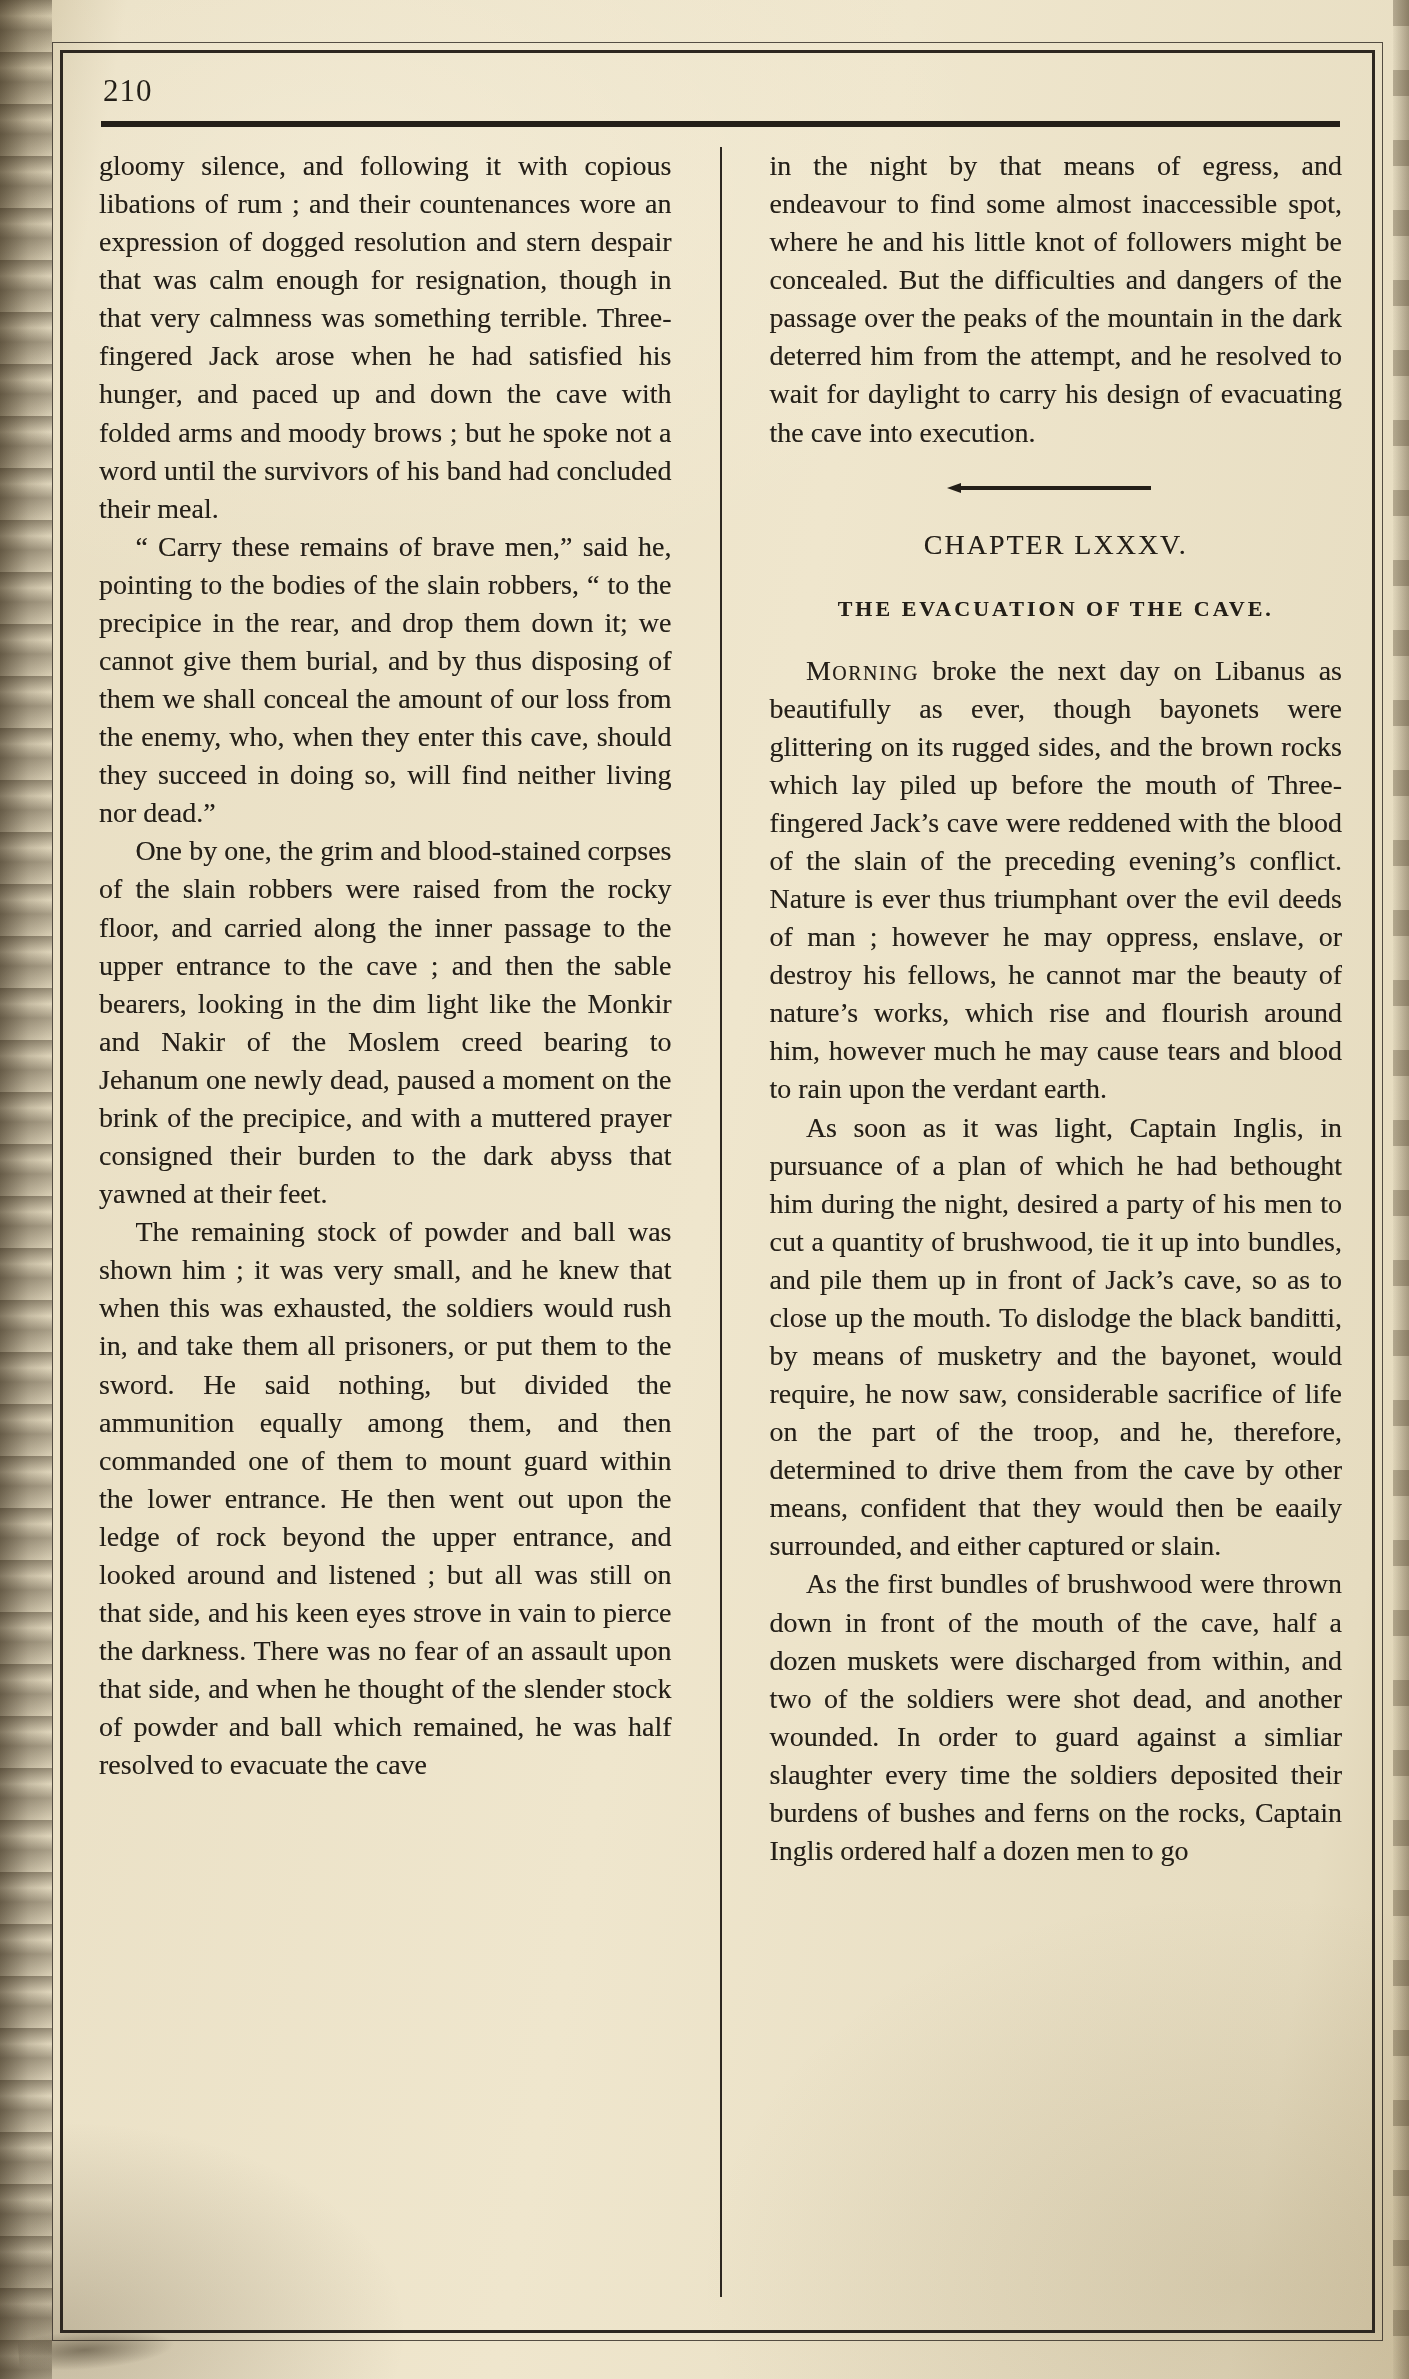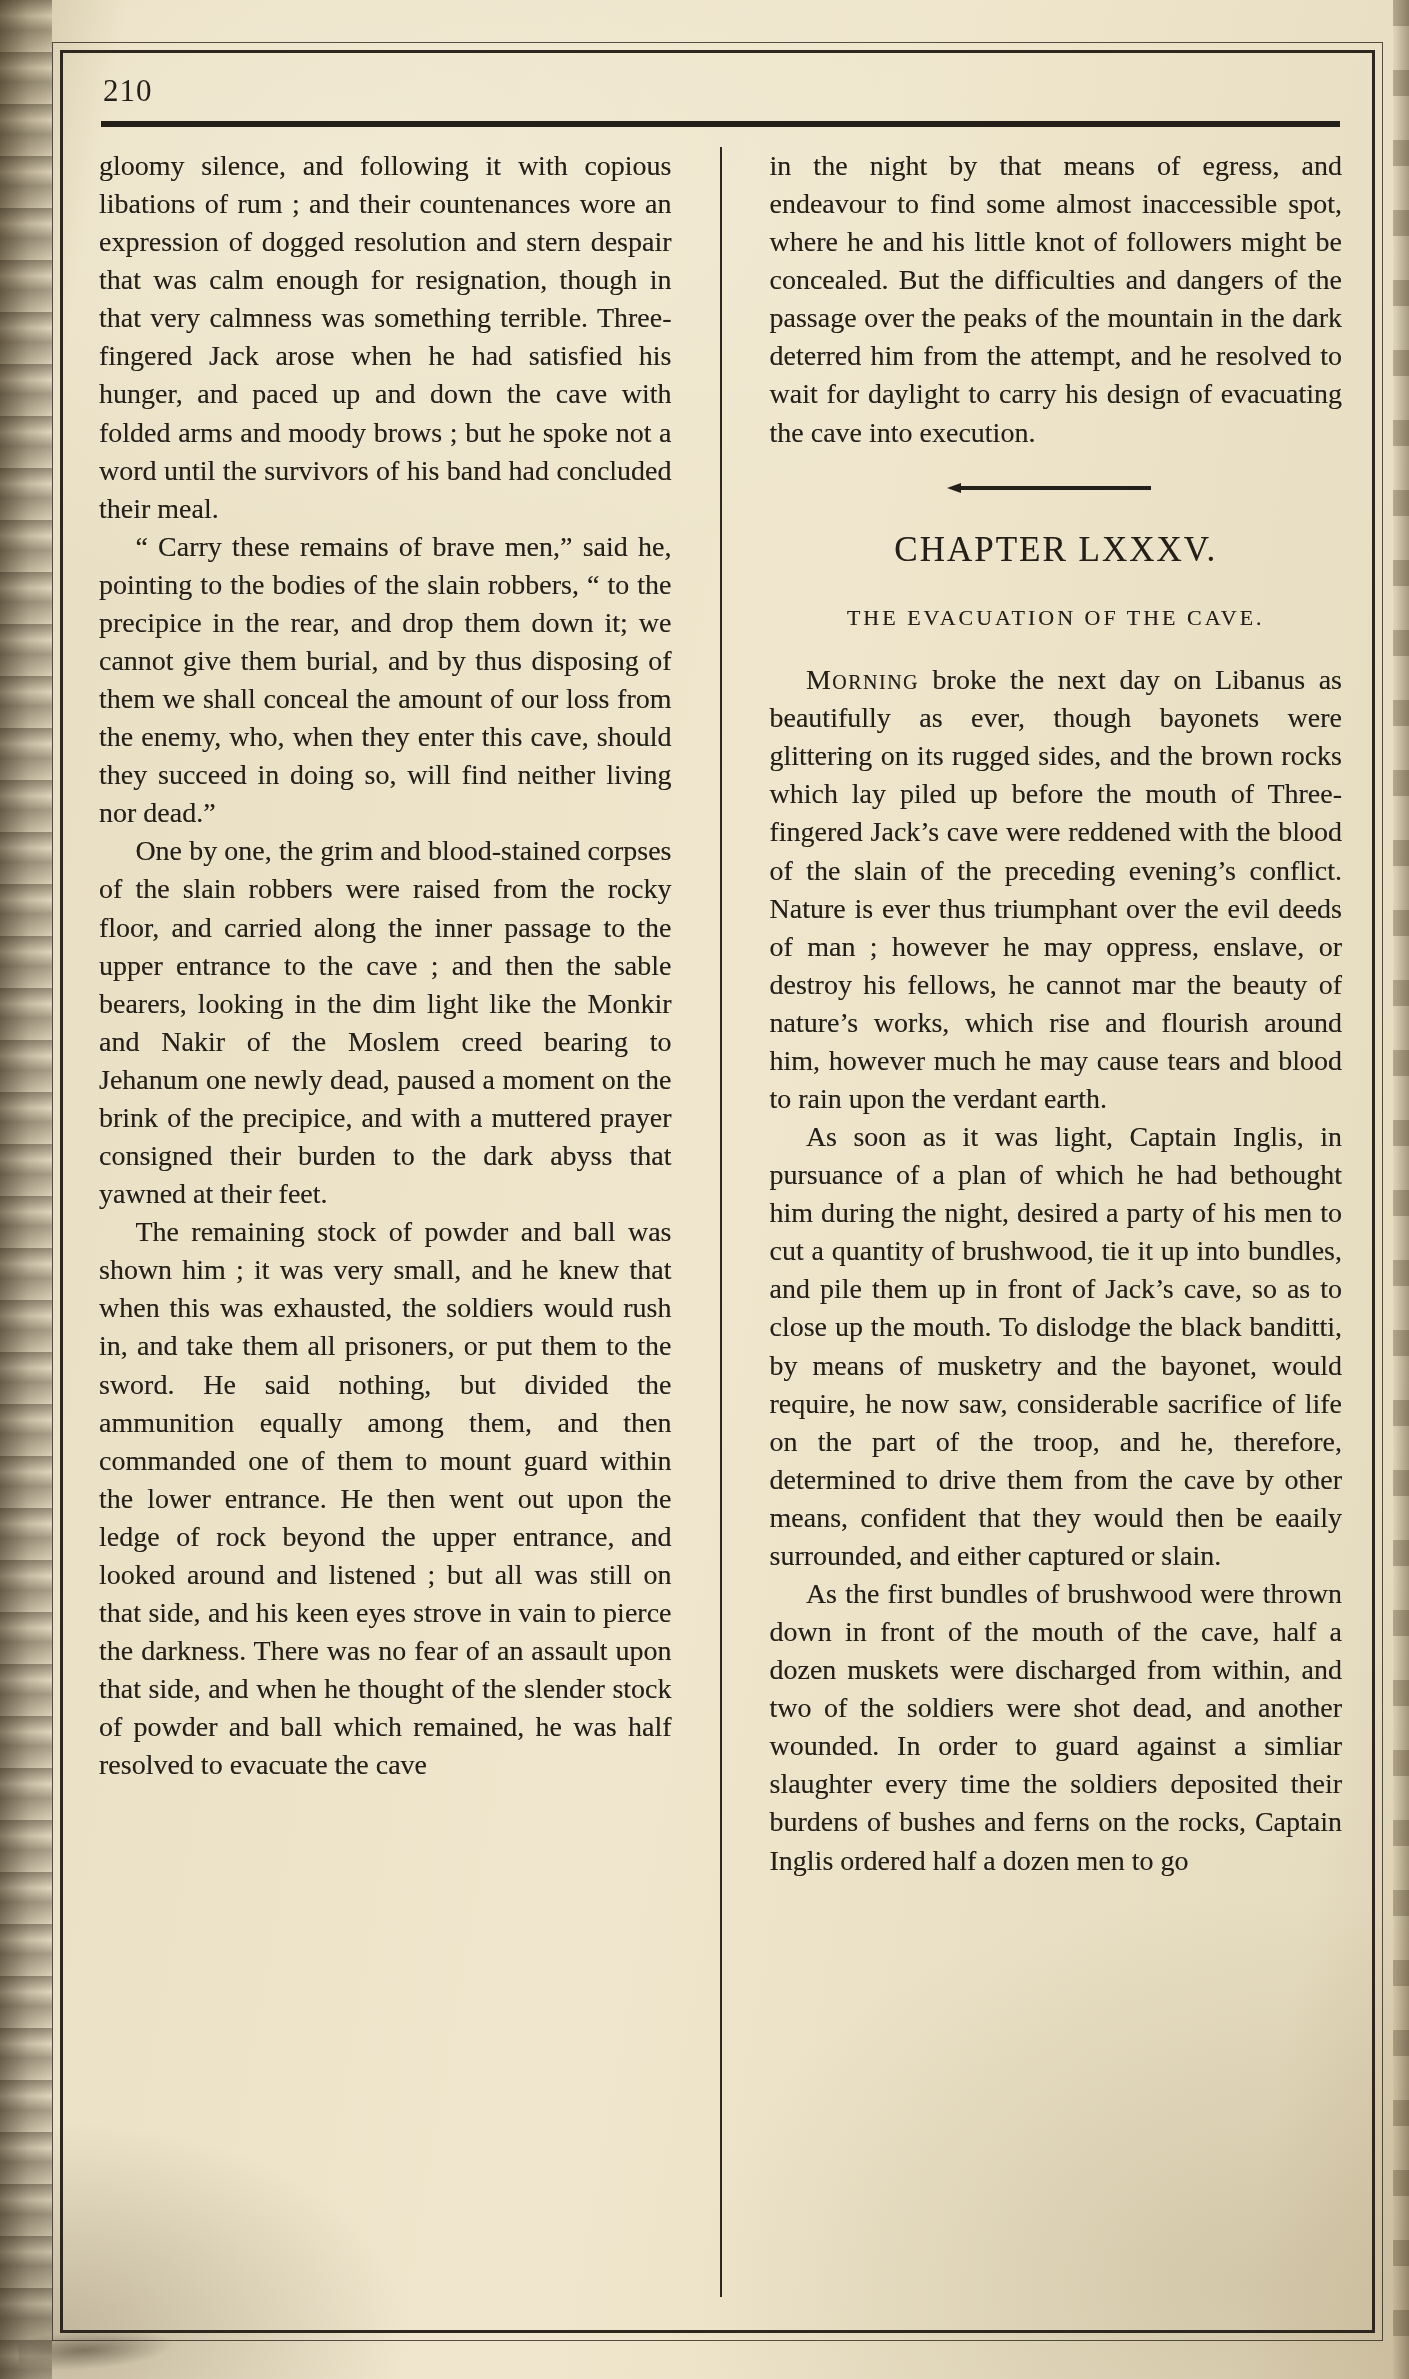--- a/index.html
+++ b/index.html
@@ -133,29 +133,29 @@
     content: "";
     position: absolute;
     left: -14px; top: -3px;
     border-top: 5px solid transparent;
     border-bottom: 5px solid transparent;
     border-right: 14px solid #241f18;
   }
   .chapter-heading {
     margin: 0 0 30px 0;
     text-align: center;
-    font-size: 35px;
+    font-size: 28px;
     font-weight: 400;
     letter-spacing: 2px;
   }
   .chapter-subheading {
     margin: 0 0 28px 0;
     text-align: center;
     font-size: 22px;
-    font-weight: 400;
+    font-weight: 700;
     letter-spacing: 3px;
   }
   .lead-word {
     font-variant: small-caps;
     letter-spacing: 1.5px;
     margin-top: 12px;
   }
 </style>
 </head>
 <body>

